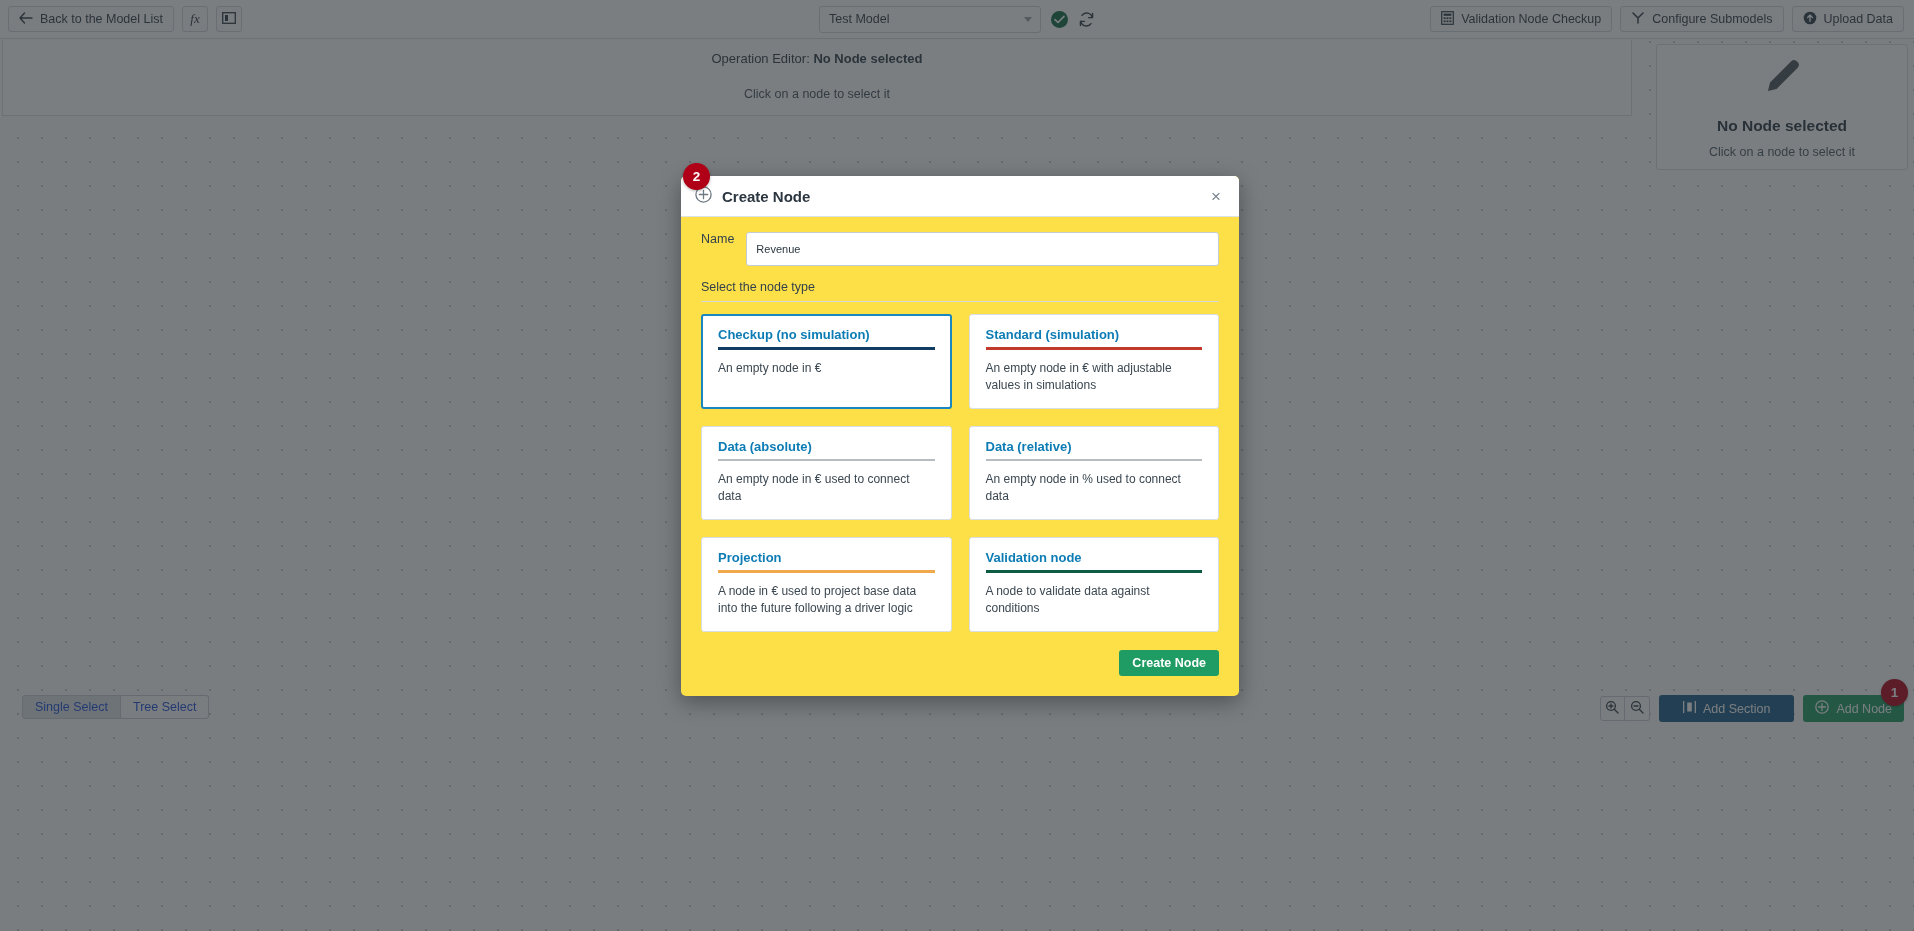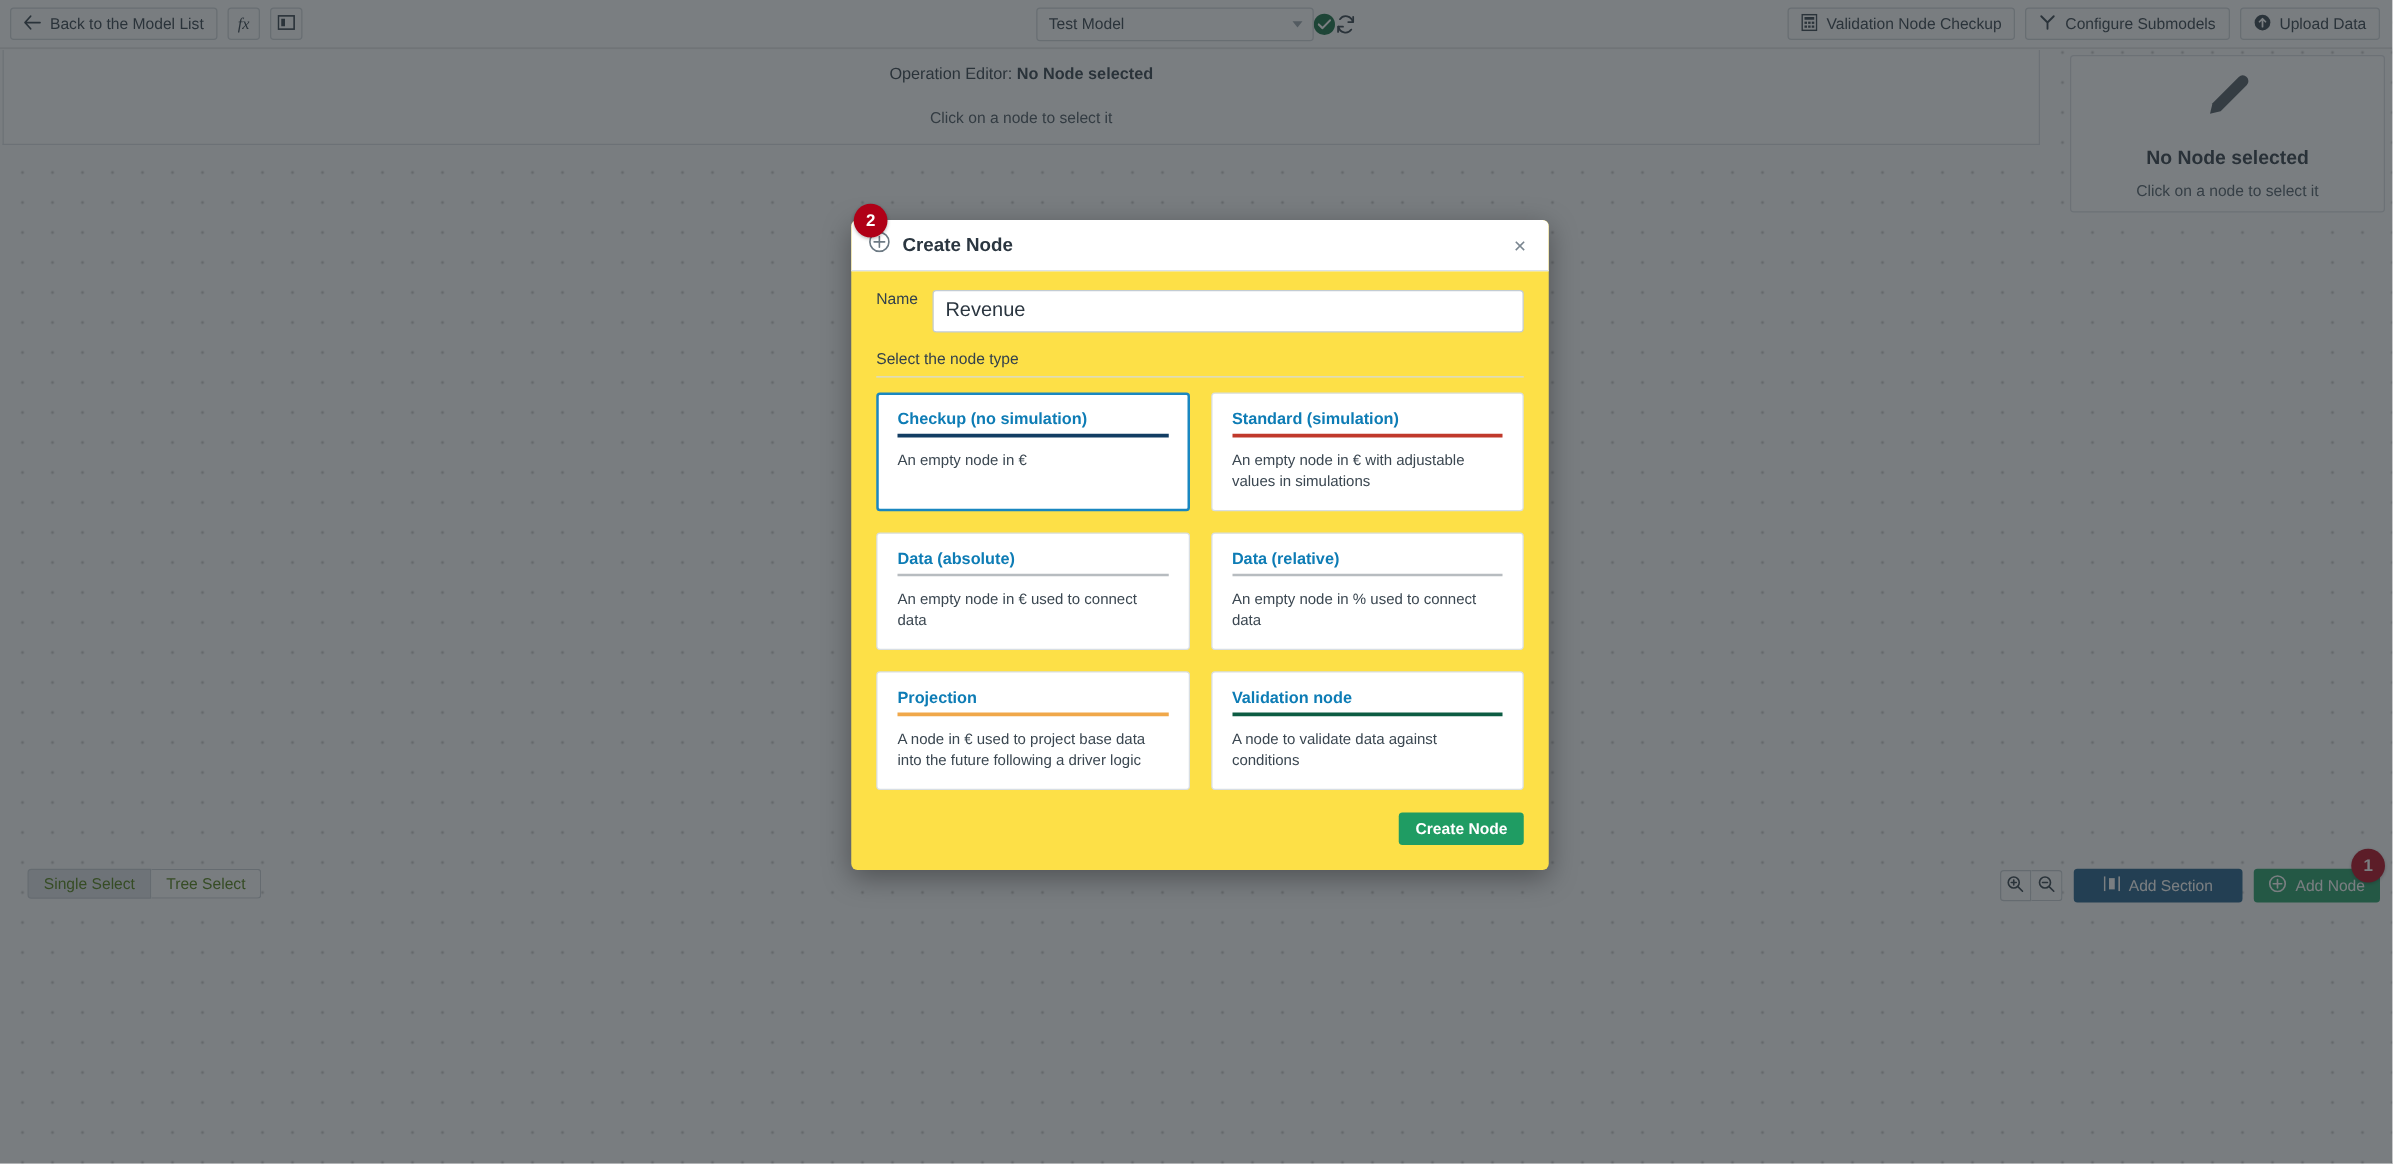--- a/index.html
+++ b/index.html
@@ -24,21 +24,21 @@
   
   .topbar {
     position: absolute; left: 0; top: 0; width: 1914px; height: 39px;
     background: #ffffff;
     border-bottom: 1px solid #dcdcdc;
     display: flex; align-items: center;
     z-index: 5;
   }
   .tb-left { display: flex; align-items: center; gap: 8px; padding-left: 8px; }
   .tb-center { position: absolute; left: 50%; transform: translateX(-50%);
-               display: flex; align-items: center; }
+               display: flex; align-items: center; gap: 10px; }
   .tb-right { position: absolute; right: 10px; display: flex; align-items: center; gap: 8px; }
 
   .btn {
     display: inline-flex; align-items: center; gap: 7px;
     height: 26px; padding: 0 10px;
     border: 1px solid #cfd4d8; border-radius: 3px;
     background: #fbfbfb; color: #2f3b45;
     font-size: 12.5px; cursor: pointer; white-space: nowrap;
   }
   .icon-btn {
@@ -84,21 +84,21 @@
   }
   .pencil { margin-bottom: 14px; }
   .np-title { font-size: 15.5px; font-weight: bold; color: #2b3640; }
   .np-sub { font-size: 12.5px; color: #4c5a64; margin-top: 10px; }
 
   
   .selectgroup {
     position: absolute; left: 22px; bottom: 14px; display: flex; z-index: 4;
   }
   .selectgroup .sg {
-    height: 24px; padding: 0 12px; font-size: 12.5px; color: #4d7c0f;
+    height: 24px; padding: 0 12px; font-size: 12.5px; color: #1d4ed8;
     border: 1px solid #c9ced3; background: #fbfbfb; cursor: pointer;
     display: inline-flex; align-items: center;
   }
   .selectgroup .sg:first-child { border-radius: 3px 0 0 3px; }
   .selectgroup .sg:last-child { border-radius: 0 3px 3px 0; border-left: none; }
   .selectgroup .sg.active { background: #dfe3e7; }
 
   
   .bottomright {
     position: absolute; right: 10px; bottom: 11px;
@@ -158,21 +158,21 @@
     margin-left: auto; color: #7a8690; font-size: 17px; line-height: 1;
     cursor: pointer; padding: 2px 4px; background: none; border: none;
     font-family: "Liberation Sans", sans-serif;
   }
   .modal-body { padding: 15px 20px 0 20px; }
   .namerow { display: flex; align-items: flex-start; gap: 12px; }
   .namelabel { font-size: 12.5px; color: #33414c; }
   .nameinput {
     flex: 1; height: 25px; padding: 16px 9px;
     border: 1px solid #c3ccd3; border-radius: 3px; background: #ffffff;
-    font-size: 16px; color: #2b3640;
+    font-size: 11px; color: #2b3640;
     font-family: "Liberation Sans", sans-serif;
   }
   .seltype {
     font-size: 12.5px; color: #33414c;
     margin: 14px 0 7px 0; padding-bottom: 7px;
     border-bottom: 1px solid #d4dadf;
   }
   .cardgrid {
     display: grid; grid-template-columns: 1fr 1fr; gap: 17px;
     margin-top: 12px;

